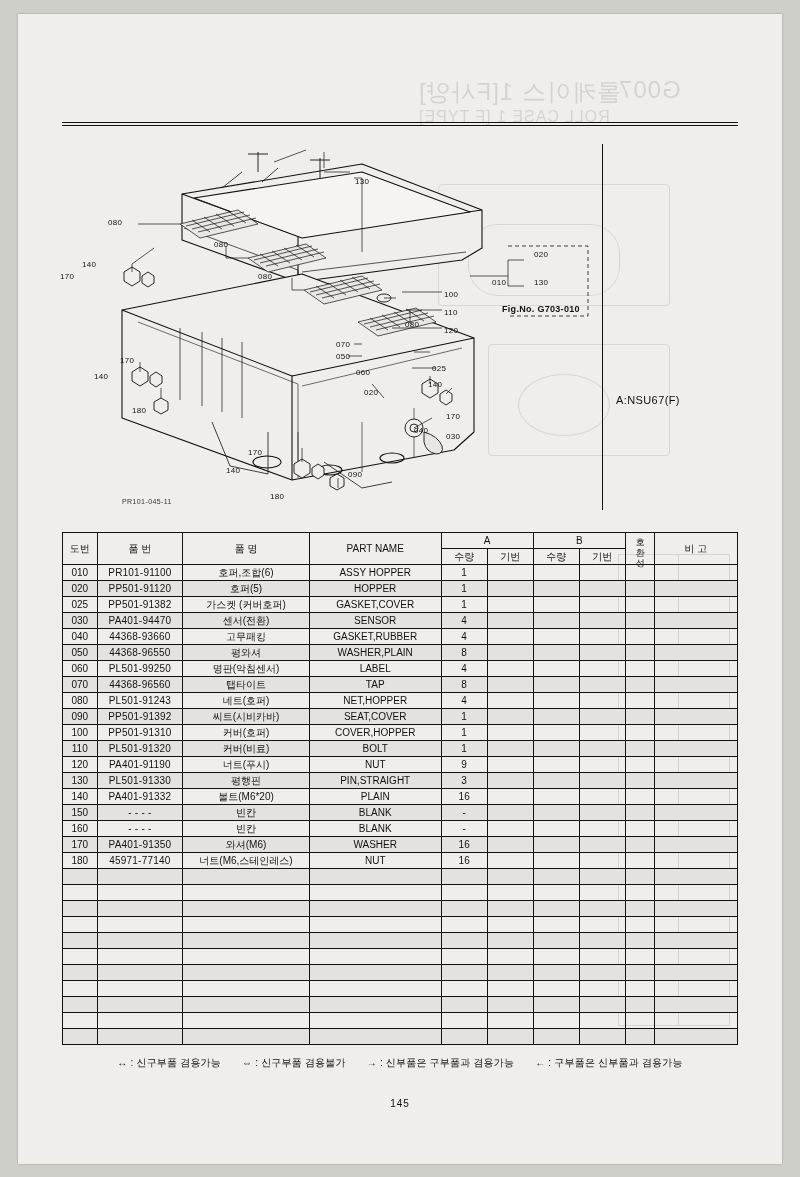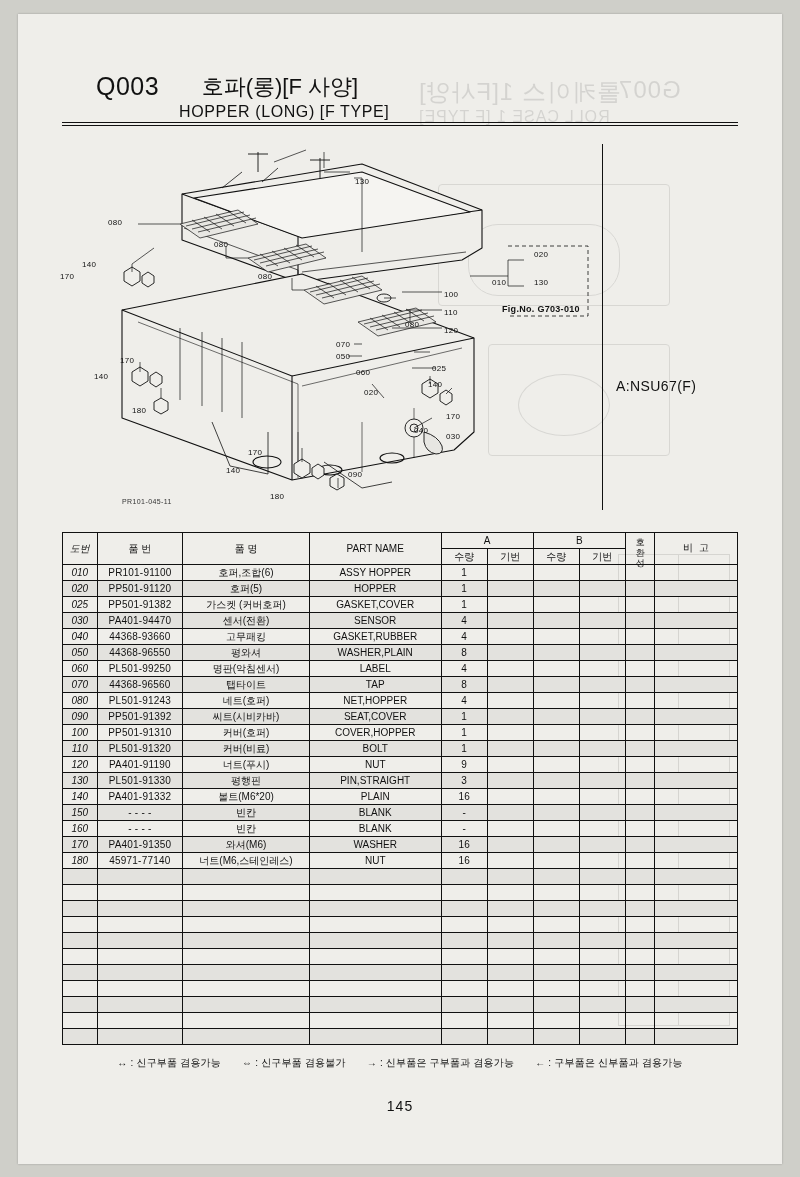--- a/index.html
+++ b/index.html
@@ -58,68 +58,68 @@
     position:absolute;left:584px;top:130px;height:366px;border-left:1px solid #111;
   }
 
   
   .figure{position:absolute;left:44px;top:118px;width:676px;height:378px;}
   .figure svg{display:block;}
   .fig-note{
     position:absolute;font-size:8px;color:#111;letter-spacing:.3px;
   }
   .figcode{position:absolute;left:60px;top:366px;font-size:7px;color:#333;letter-spacing:.4px;}
-  .nsu{position:absolute;left:598px;top:364px;font-size:14px;color:#111;letter-spacing:.4px;text-align:center;}
+  .nsu{position:absolute;left:598px;top:380px;font-size:11px;color:#111;letter-spacing:.4px;text-align:center;}
 
   
   table.parts{
     position:absolute;left:44px;top:518px;
     border-collapse:collapse;
     width:676px;
     font-size:10px;color:#111;
   }
   table.parts td,table.parts th{
     border:.8px solid #111;
     padding:0;
     text-align:center;
     font-weight:normal;
     height:15px;
     line-height:15px;
   }
-  .c-dobeon{width:34px;font-style:italic;}
+  .c-dobeon{width:34px;}
   .c-pum{width:86px;}
   .c-myeong{width:128px;}
   .c-part{width:132px;}
   .c-qa{width:46px;}
   .c-ga{width:46px;}
   .c-qb{width:46px;}
   .c-gb{width:46px;}
   .c-ho{width:28px;}
-  .c-bigo{width:84px;font-family:Liberation Mono, monospace;}
+  .c-bigo{width:84px;}
   .hdr-row th{height:19px;line-height:19px;font-size:10px;}
   .hdr-row2 th{height:19px;line-height:19px;font-size:10px;}
   td.l{text-align:left;padding-left:5px;}
   td.code{letter-spacing:.2px;}
   tr.alt td{background:#e3e2de;}
   tr.empty td{height:15px;}
   .vert{
     writing-mode:vertical-rl;
     display:inline-block;
     line-height:1;
     font-size:9px;
     letter-spacing:1px;
   }
   .legend{
     position:absolute;left:44px;top:1042px;width:676px;
     font-size:10px;color:#111;text-align:center;letter-spacing:.2px;
   }
   .legend span{margin:0 9px;}
   .pageno{
     position:absolute;left:0;top:1084px;width:764px;text-align:center;
-    font-size:14px;color:#111;letter-spacing:1px;
+    font-size:10px;color:#111;letter-spacing:1px;
   }
   .spine{
     position:absolute;left:0;top:0;width:18px;height:1177px;background:#cfcfc9;
   }
 </style>
 </head>
 <body>
 
 <div class="spine"></div>
 
@@ -130,25 +130,20 @@
     <div class="bt t2">ROLL CASE 1 [F TYPE]</div>
     <div class="bt t1" style="left:600px;top:62px;">G007</div>
     <div class="bshape" style="left:420px;top:170px;width:230px;height:120px;"></div>
     <div class="bshape" style="left:450px;top:210px;width:150px;height:70px;border-radius:30px;"></div>
     <div class="bshape" style="left:470px;top:330px;width:180px;height:110px;"></div>
     <div class="bshape" style="left:500px;top:360px;width:90px;height:60px;border-radius:50%;"></div>
     <div class="bbox" style="left:600px;top:540px;width:110px;height:470px;"></div>
     <div class="bbox" style="left:660px;top:540px;width:50px;height:470px;"></div>
   </div>
 
-  <div class="hdr">
-    <span class="code">Q003</span>
-    <span class="ko">호파(롱)[F 사양]</span>
-    <span class="en">HOPPER (LONG) [F TYPE]</span>
-  </div>
   <div class="rule"></div>
   <div class="rule2"></div>
   <div class="vrule"></div>
 
   <div class="figure">
     <svg width="676" height="378" viewBox="0 0 676 378">
       <g fill="none" stroke="#111" stroke-width="1.1" stroke-linejoin="round">
 
         <path d="M120 62 L300 32 L420 78 L420 116 L400 128 L236 150 L120 108 Z" fill="#efeeea"></path>
         <path d="M120 62 L236 104 L236 150"></path>

